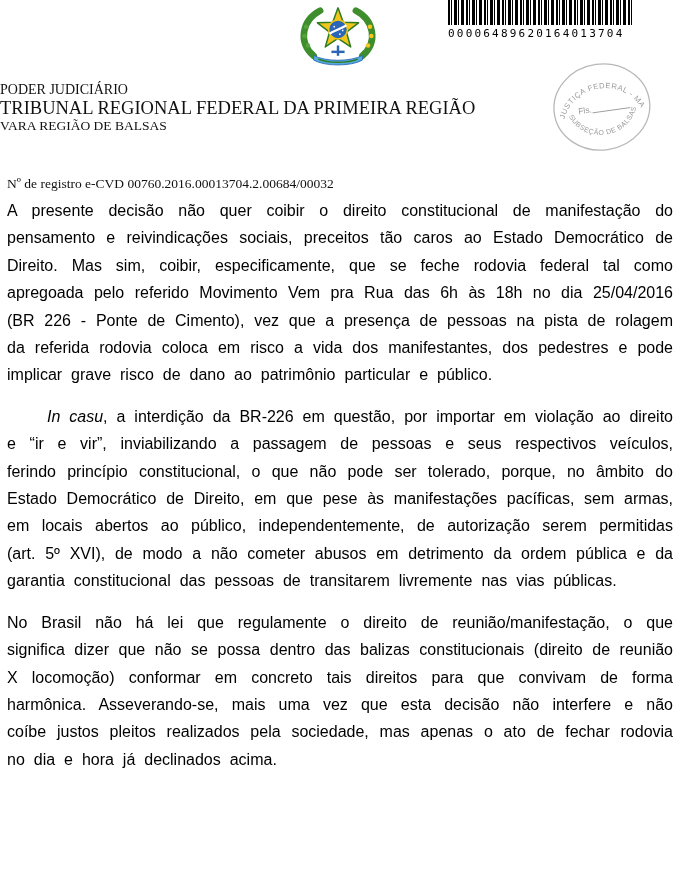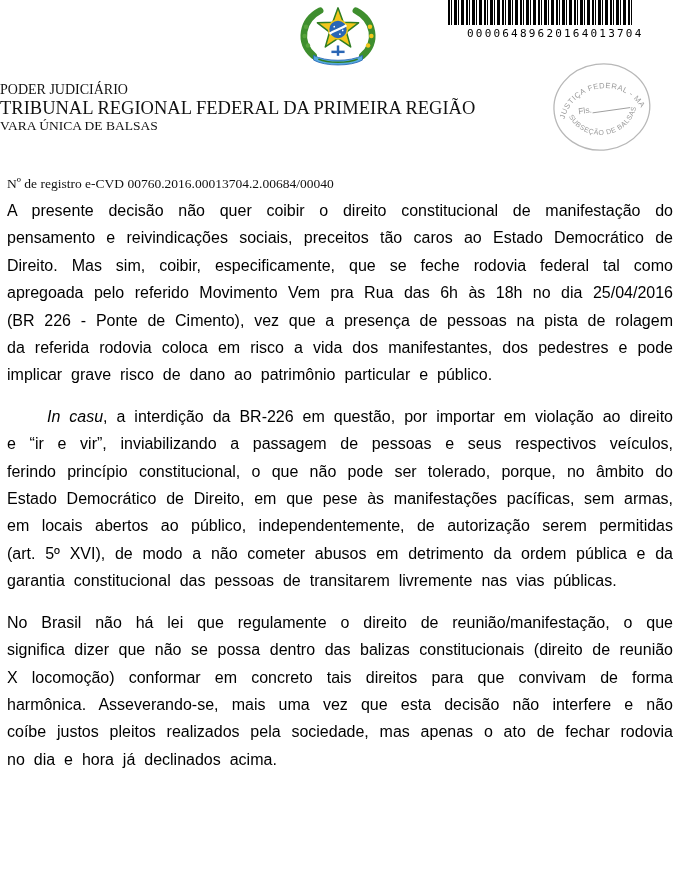--- a/index.html
+++ b/index.html
@@ -25,21 +25,20 @@
       #000 10px, #000 11px, #fff 11px, #fff 13px,
       #000 13px, #000 16px, #fff 16px, #fff 18px);
   }
   .barcode-digits {
     margin-top: 2px;
     font-family: "DejaVu Sans Mono", monospace;
     font-size: 11px;
     letter-spacing: 2.2px;
     white-space: nowrap;
     color: #000;
-    margin-left: 19px;
   }
 
   
   .coat-of-arms { position: absolute; left: 291px; top: 2px; width: 94px; height: 70px; }
 
   
   .header-block {
     position: absolute; left: 0; top: 81px; width: 646px;
     text-align: left;
     font-family: "Liberation Serif", serif;
@@ -108,40 +107,40 @@
     <rect x="48.7" y="46" width="2.6" height="11" fill="#2a66b5"></rect>
     <rect x="43" y="51.5" width="14" height="2.6" fill="#2a66b5"></rect>
 
     <path d="M24,56.5 C36,63.5 64,63.5 76,56.5 L76,61.5 C64,68.5 36,68.5 24,61.5 Z" fill="#55aade" stroke="#2a66b5" stroke-width="0.9"></path>
     <path d="M29,60.5 C40,65 60,65 71,60.5" stroke="#2f7d22" stroke-width="1.4" fill="none"></path>
   </svg>
 
   <div class="header-block">
     <div class="h-line1">PODER JUDICIÁRIO</div>
     <div class="h-line2">TRIBUNAL REGIONAL FEDERAL DA PRIMEIRA REGIÃO</div>
-    <div class="h-line4">VARA ÚNICA DE BALSAS</div>
+    <div class="h-line4">VARA REGIÃO DE BALSAS</div>
   </div>
 
   <svg class="stamp" viewBox="0 0 106 96" aria-hidden="true">
     <defs>
       <path id="stampTop" d="M13,58 A41,38 0 0 1 93,58"></path>
       <path id="stampBottom" d="M19,52 A36,34 0 0 0 87,52"></path>
     </defs>
     <ellipse cx="53" cy="47" rx="48" ry="43" fill="none" stroke="#b8b8b8" stroke-width="1.3"></ellipse>
     <text font-size="7.6" fill="#9a9a9a" letter-spacing="0.6">
       <textPath href="#stampTop" startOffset="50%" text-anchor="middle">JUSTIÇA FEDERAL - MA</textPath>
     </text>
     <text font-size="7" fill="#9a9a9a" letter-spacing="0.4">
       <textPath href="#stampBottom" startOffset="50%" text-anchor="middle">SUBSEÇÃO DE BALSAS</textPath>
     </text>
     <text x="29" y="51" font-size="8.5" fill="#9a9a9a">Fls.</text>
     <line x1="43" y1="51.5" x2="81" y2="51.5" stroke="#9a9a9a" stroke-width="0.9"></line>
   </svg>
 
-  <div class="registration">Nº de registro e-CVD 00760.2016.00013704.2.00684/00040</div>
+  <div class="registration">Nº de registro e-CVD 00760.2016.00013704.2.00684/00032</div>
 
   <div class="body-text">
     <p>A presente decisão não quer coibir o direito constitucional de manifestação do pensamento e reivindicações sociais, preceitos tão caros ao Estado Democrático de Direito. Mas sim, coibir, especificamente, que se feche rodovia federal tal como apregoada pelo referido Movimento Vem pra Rua das 6h às 18h no dia 25/04/2016 (BR 226 - Ponte de Cimento), vez que a presença de pessoas na pista de rolagem da referida rodovia coloca em risco a vida dos manifestantes, dos pedestres e pode implicar grave risco de dano ao patrimônio particular e público.</p>
     <p><em>In casu</em><span>, a interdição da BR-226 em questão, por importar em violação ao direito e “ir e vir”, inviabilizando a passagem de pessoas e seus respectivos veículos, ferindo princípio constitucional, o que não pode ser tolerado, porque, no âmbito do Estado Democrático de Direito, em que pese às manifestações pacíficas, sem armas, em locais abertos ao público, independentemente, de autorização serem permitidas (art. 5º XVI), de modo a não cometer abusos em detrimento da ordem pública e da garantia constitucional das pessoas de transitarem livremente nas vias públicas.</span></p>
     <p>No Brasil não há lei que regulamente o direito de reunião/manifestação, o que significa dizer que não se possa dentro das balizas constitucionais (direito de reunião X locomoção) conformar em concreto tais direitos para que convivam de forma harmônica. Asseverando-se, mais uma vez que esta decisão não interfere e não coíbe justos pleitos realizados pela sociedade, mas apenas o ato de fechar rodovia no dia e hora já declinados acima.</p>
   </div>
 
 </div>
 
 </body></html>

